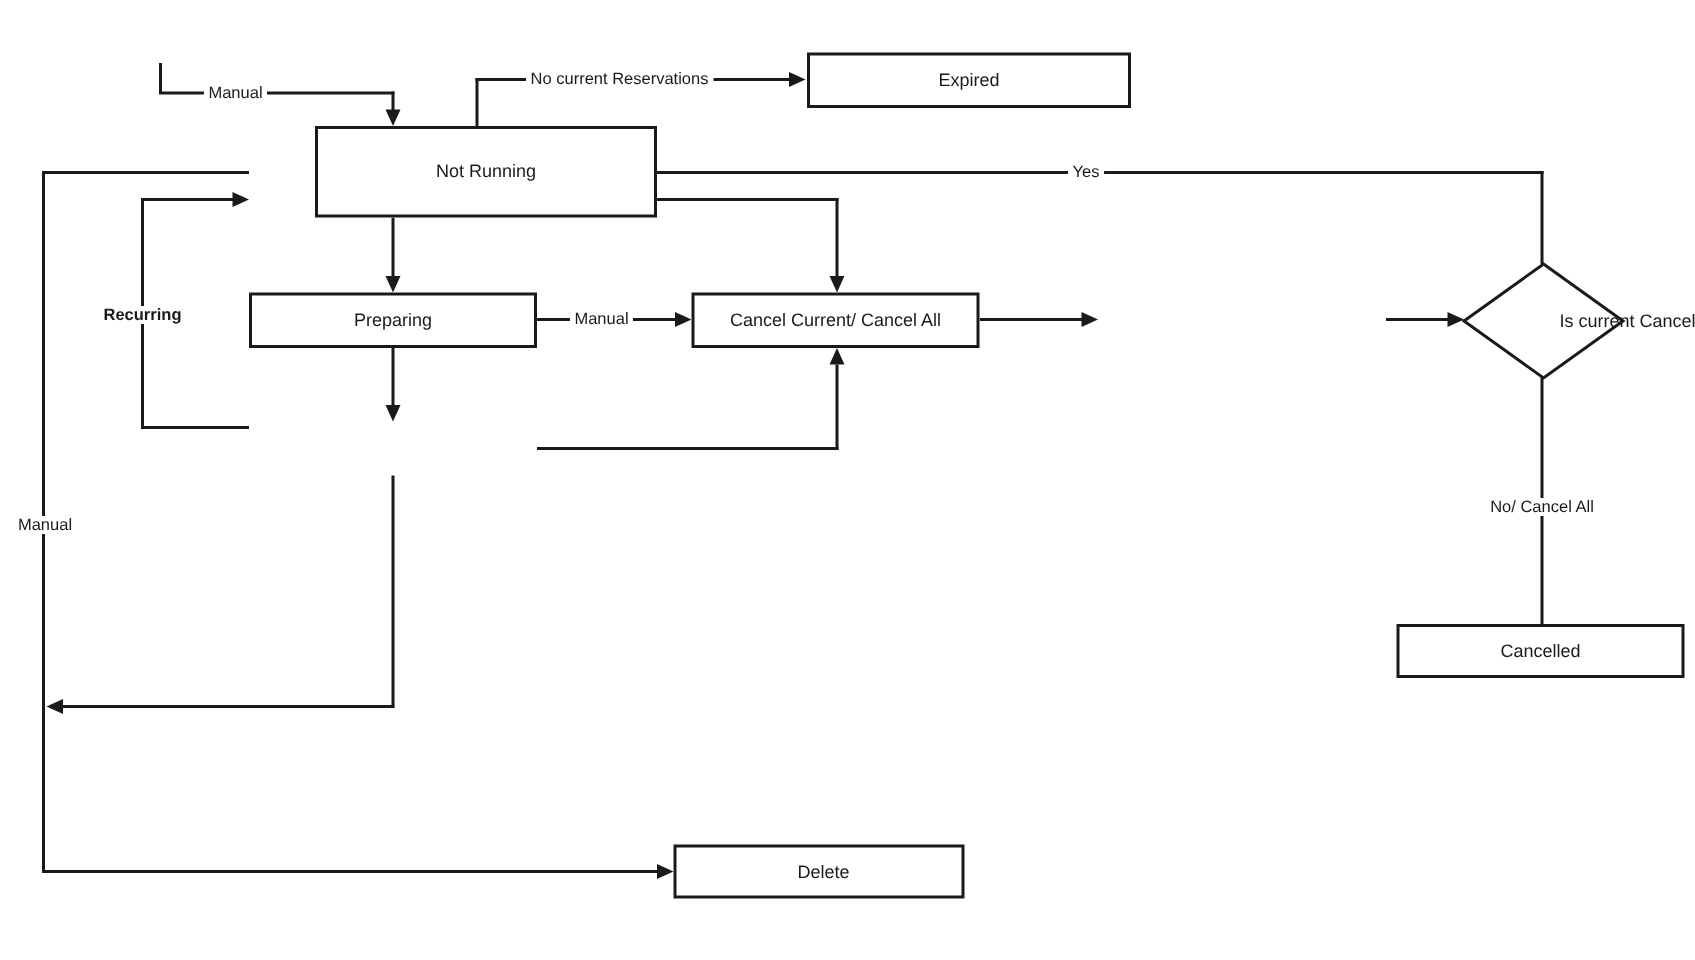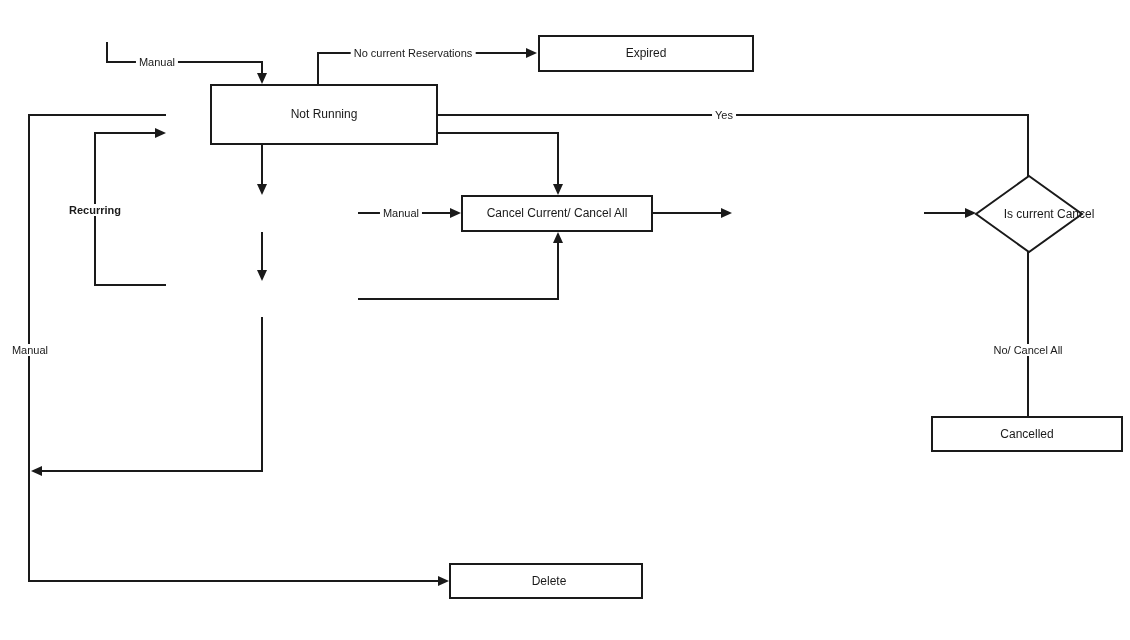--- a/index.html
+++ b/index.html
@@ -92,35 +92,36 @@
 
   <div class="v" style="left:261px;top:317px;height:154px;"></div>
   <div class="h" style="left:42px;top:470px;width:221px;"></div>
   <div class="arr al" style="left:31px;top:466px;"></div>
 
   <div class="lbl" style="left:157px;top:62px;">Manual</div>
   <div class="lbl" style="left:413px;top:53px;">No current Reservations</div>
   <div class="lbl" style="left:95px;top:210px;font-weight:bold;">Recurring</div>
   <div class="lbl" style="left:401px;top:213px;">Manual</div>
   <div class="lbl" style="left:724px;top:115px;">Yes</div>
-  <div class="lbl" style="left:1028px;top:350px;">No/ Cancel All</div>
+  <div class="lbl" style="left:1028px;top:338px;">No/ Cancel All</div>
   <div class="lbl" style="left:30px;top:350px;">Manual</div>
 
 
   <div class="node" style="left:538px;top:35px;width:216px;height:37px;">Expired</div>
 
   <div class="node" style="left:166px;top:84px;width:228px;height:61px;margin-left:44px;">Not Running</div>
 
+  <div class="node" style="left:166px;top:195px;width:192px;height:37px;">Preparing</div>
 
 
   <div class="node" style="left:461px;top:195px;width:192px;height:37px;">Cancel Current/ Cancel All</div>
 
 
   <svg style="left:974px;top:174px;" width="110" height="80" viewBox="0 0 110 80">
     <polygon points="55,2 108,40 55,78 2,40" fill="#ffffff" stroke="#1a1a1a" stroke-width="2"></polygon>
   </svg>
-  <div class="dlbl" style="left:1049px;top:214px;text-align:center;">Is current Cancel</div>
+  <div class="dlbl" style="left:1085px;top:214px;text-align:center;">Is current Cancel</div>
 
   <div class="node" style="left:931px;top:416px;width:192px;height:36px;">Cancelled</div>
 
   <div class="node" style="left:449px;top:563px;width:194px;height:36px;padding-left:12px;">Delete</div>
 
 </div>
 
 </body></html>

